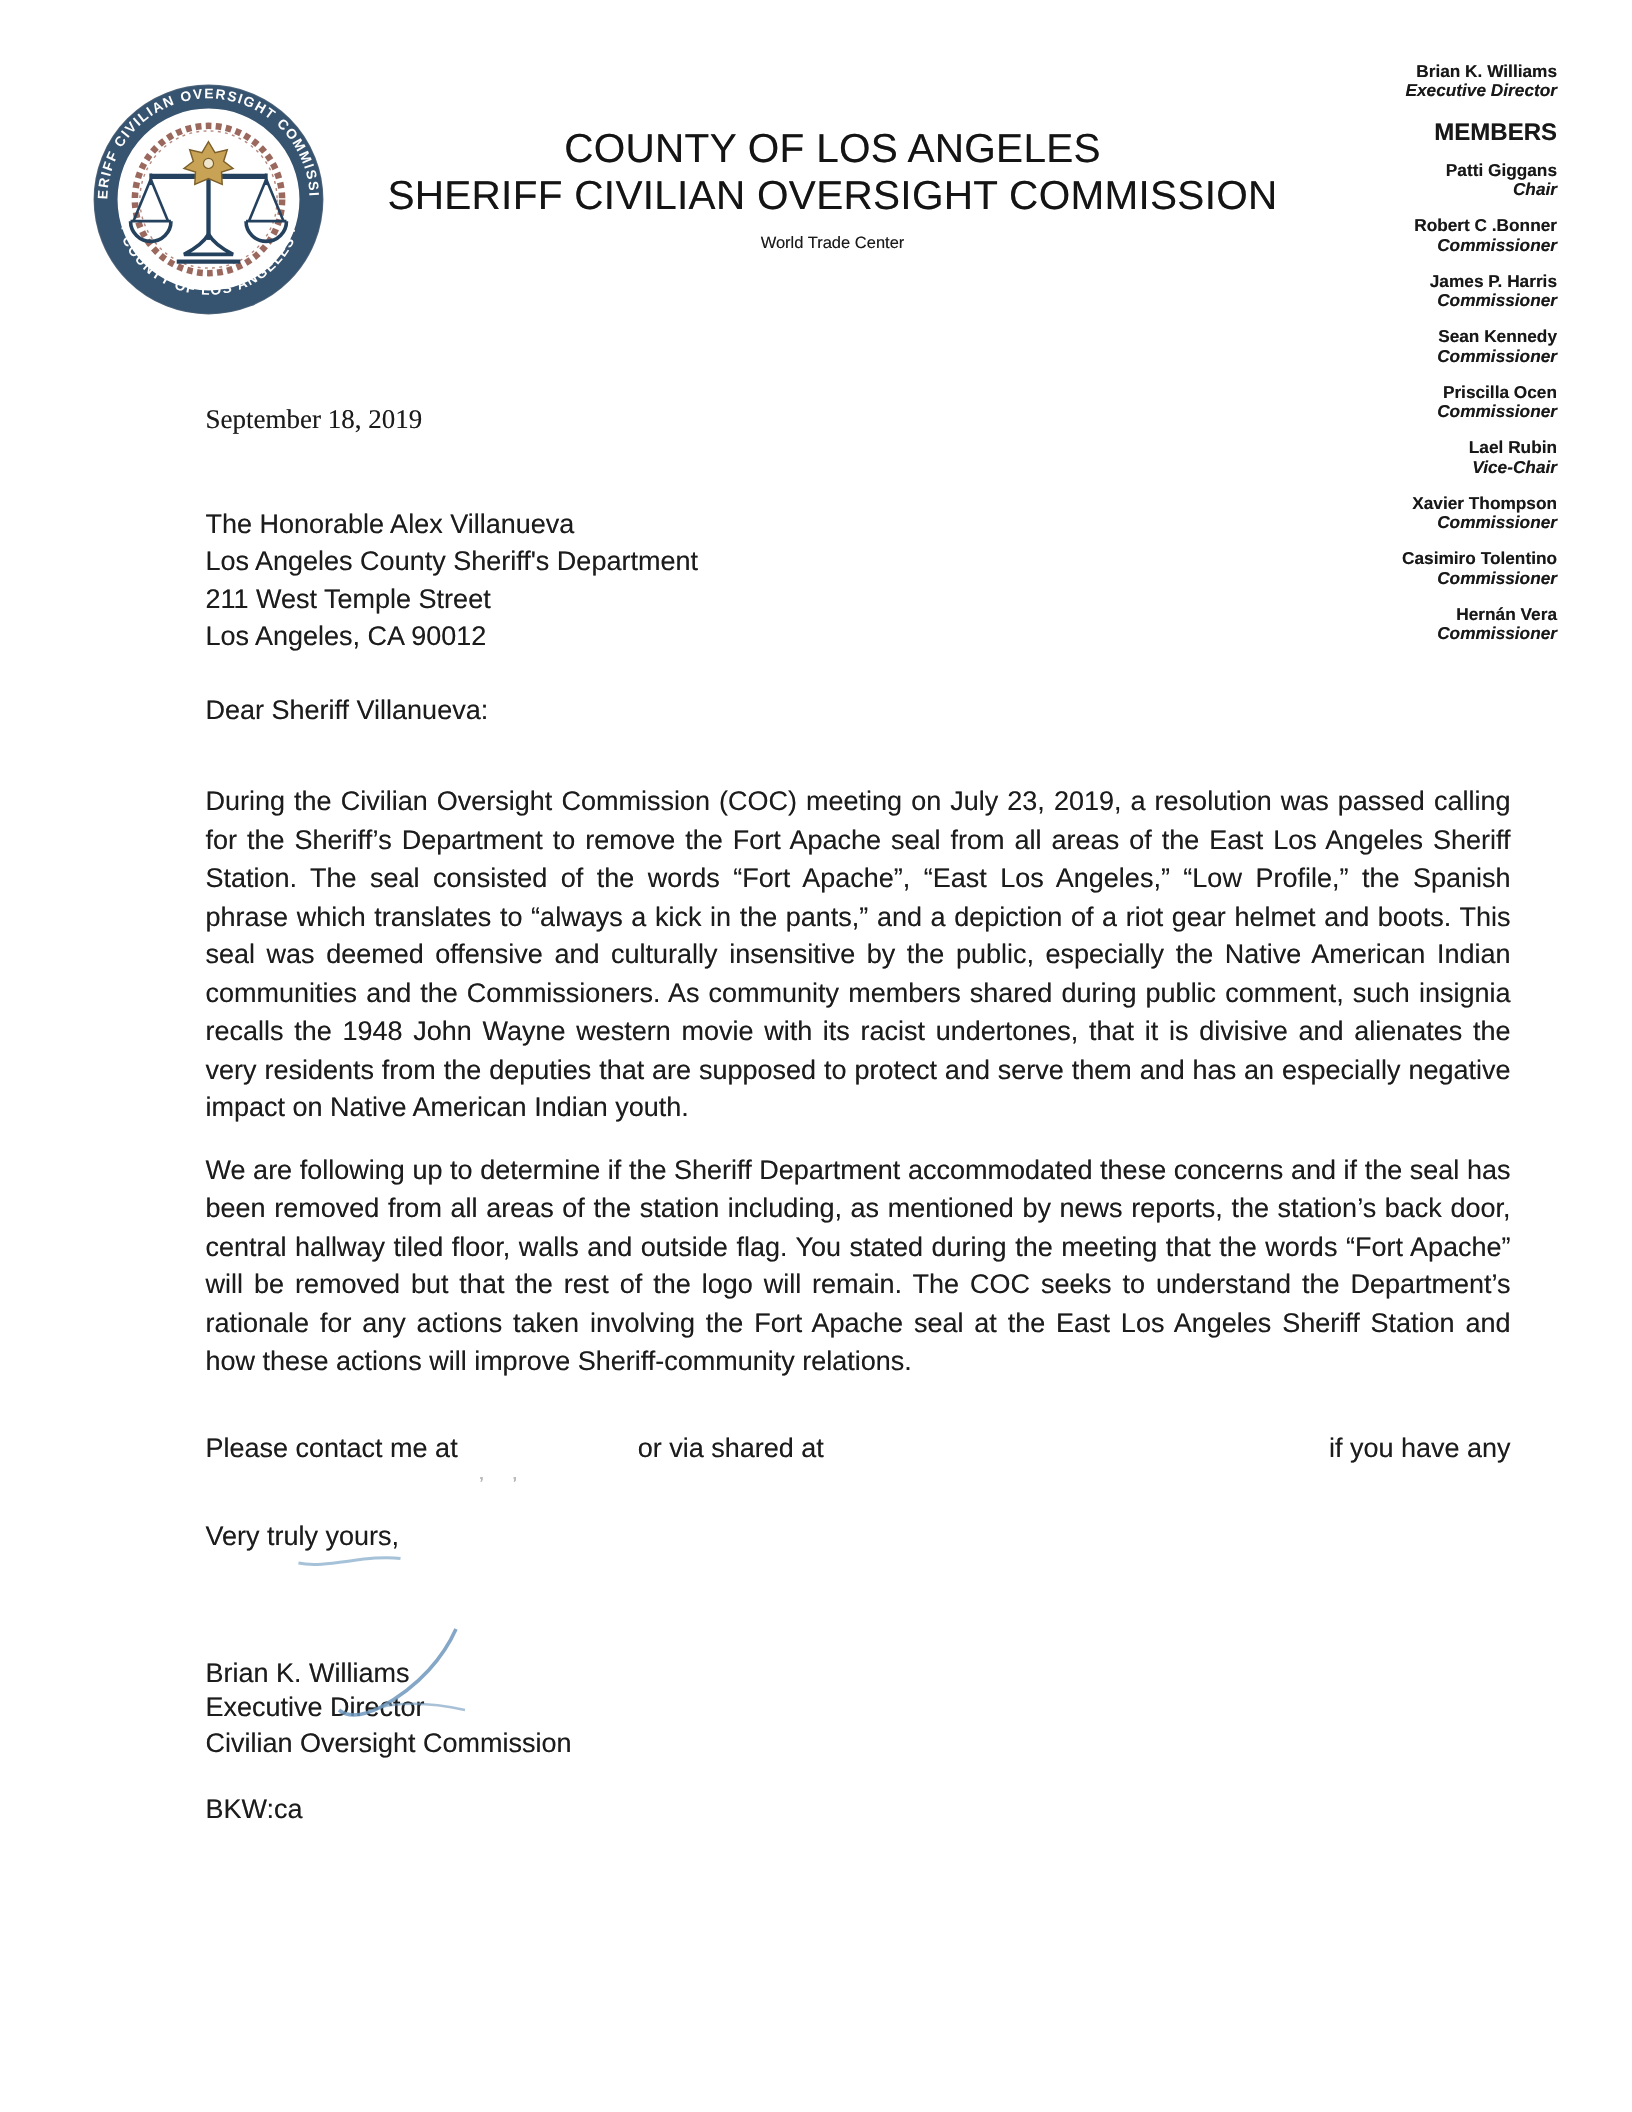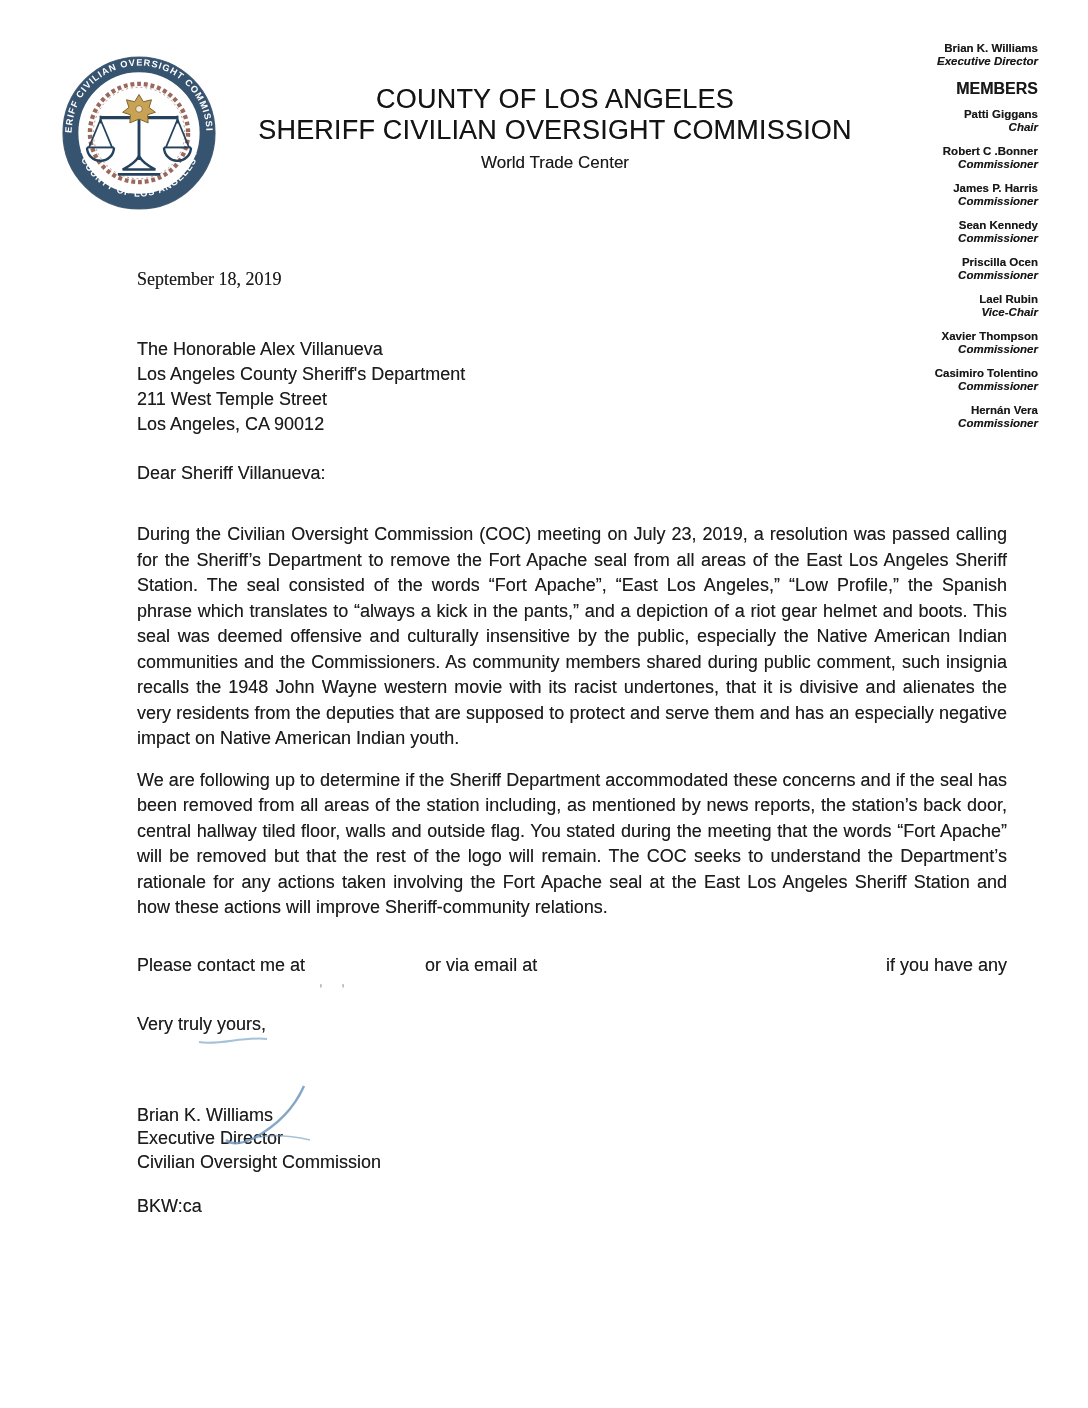--- a/index.html
+++ b/index.html
@@ -17,21 +17,21 @@
   .doc-label {
     position:absolute; top:44px; left:0; width:1022px;
     text-align:center; font-size:19px; color:#161616;
   }
   .seal-wrap { position:absolute; top:56px; left:62px; width:154px; height:154px; }
   .header-center {
     position:absolute; top:84px; left:160px; width:790px;
     text-align:center; color:#141414;
   }
   .org-line { font-size:27px; font-weight:normal; letter-spacing:0.2px; line-height:31px; }
-  .addr-line { font-size:17px; line-height:21px; color:#1b1b1b; }
+  .addr-line { font-size:11px; line-height:21px; color:#1b1b1b; }
   .addr-line.first { margin-top:6px; }
   
   .sidebar {
     position:absolute; top:42px; right:50px; width:200px;
     text-align:right; font-size:11.5px; line-height:13px; color:#181818;
   }
   .sb-name { font-weight:bold; }
   .sb-title { font-weight:bold; font-style:italic; }
   .sb-heading { font-weight:bold; margin-top:14px; font-size:16px; }
   .sb-entry { margin-bottom:11px; }
@@ -177,21 +177,21 @@
 
     <div class="para firstpara">During the Civilian Oversight Commission (COC) meeting on July 23, 2019, a resolution was passed calling for the Sheriff’s Department to remove the Fort Apache seal from all areas of the East Los Angeles Sheriff Station. The seal consisted of the words “Fort Apache”, “East Los Angeles,” “Low Profile,” the Spanish phrase which translates to “always a kick in the pants,” and a depiction of a riot gear helmet and boots. This seal was deemed offensive and culturally insensitive by the public, especially the Native American Indian communities and the Commissioners.  As community members shared during public comment, such insignia recalls the 1948 John Wayne western movie with its racist undertones, that it is divisive and alienates the very residents from the deputies that are supposed to protect and serve them and has an especially negative impact on Native American Indian youth.</div>
 
     <div class="para">We are following up to determine if the Sheriff Department accommodated these concerns and if the seal has been removed from all areas of the station including, as mentioned by news reports, the station’s back door, central hallway tiled floor, walls and outside flag.  You stated during the meeting that the words “Fort Apache” will be removed but that the rest of the logo will remain. The COC seeks to understand the Department’s rationale for any actions taken involving the Fort Apache seal at the East Los Angeles Sheriff Station and how these actions will improve Sheriff-community relations.</div>
 
     <div class="contact-row">
       <span>Please contact me at</span>
       <span class="gap1">
           <span class="redaction-residue">, ,</span>
         </span>
-      <span>or via email at</span>
+      <span>or via shared at</span>
       <span class="gap2"></span>
       <span>if you have any</span>
     </div>
 
     <div class="closing">
       <span>Very truly yours,</span>
       <svg class="closing-underline" width="72" height="14">
         <path d="M2,9 C 20,13 48,3 70,6" stroke="#8fb3cf" stroke-width="2" fill="none" opacity="0.8"></path>
       </svg>
     </div>

